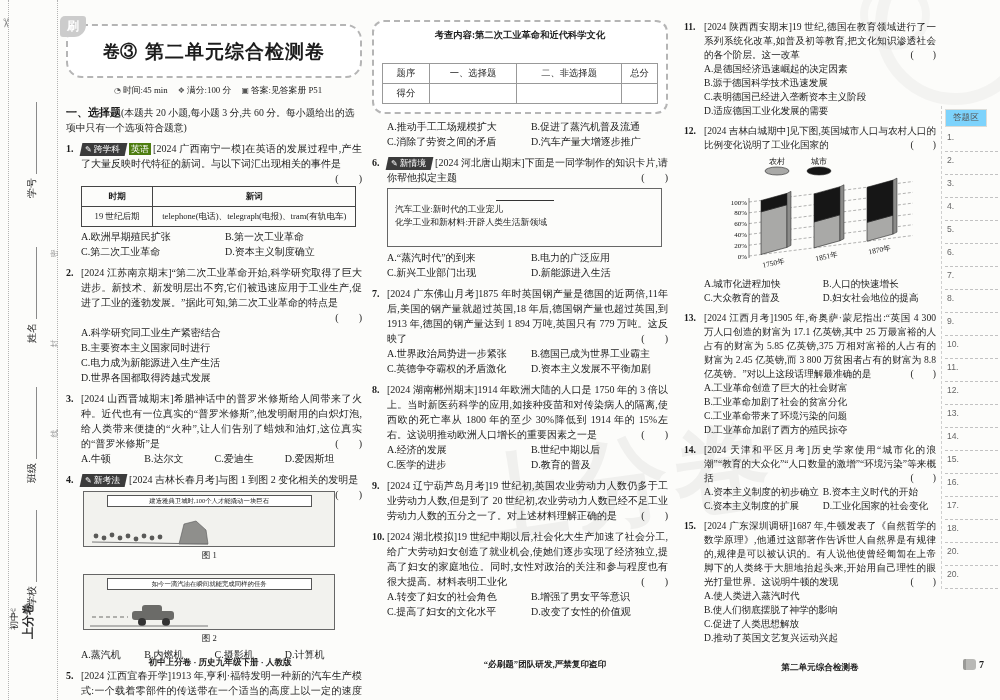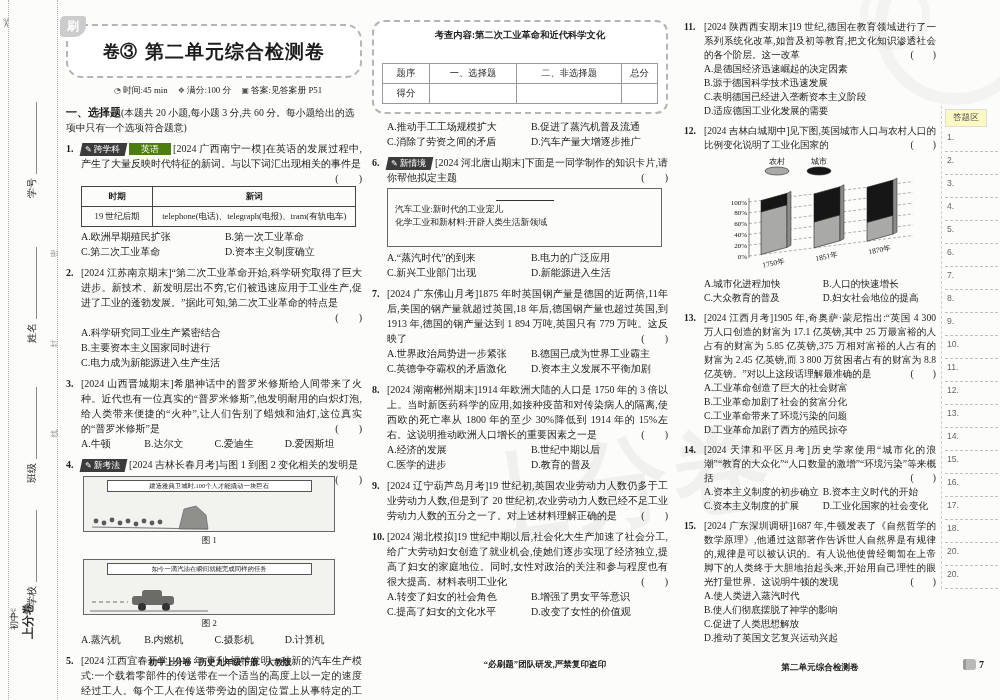--- a/index.html
+++ b/index.html
@@ -45,21 +45,21 @@
   
   .q { position:relative; padding-left:15px; margin-top:6px; }
   #col3 .q { padding-left:20px; }
   .qnum { position:absolute; left:0; top:0; font-weight:bold; }
   .stem { text-align:justify; }
   .src {}
   .bracket { float:right; }
   .tag { display:inline-block; background:#3b3b3b; color:#fff; font-family:"Liberation Sans",sans-serif; font-size:8.8px; line-height:12px; padding:0 6px 0 4px; transform:skewX(-12deg); margin-right:3px; }
   .tag > span { display:inline-block; transform:skewX(12deg); }
   .tag-icon { font-style:normal; margin-right:2px; font-size:8px; }
-  .tag2 { display:inline-block; background:#4d7c0f; color:#fff; font-family:"Liberation Sans",sans-serif; font-size:9px; line-height:12px; padding:0 12px; margin-right:2px; }
+  .tag2 { display:inline-block; background:#4d7c0f; color:#fff; font-family:"Liberation Sans",sans-serif; font-size:9px; line-height:12px; padding:0 2px; margin-right:2px; }
 
   .opts { clear:both; }
   .opts1 .opt { display:block; }
   .opts2 { display:grid; grid-template-columns:1.05fr 1fr; }
   .opts4 { display:grid; grid-template-columns:0.9fr 1fr 1fr 1.1fr; }
 
   
   table.qtable { width:98%; border-collapse:collapse; margin:3px 0 2px; }
   table.qtable th, table.qtable td { border:1px solid #444; font-size:8.6px; line-height:11px; padding:4px 2px; text-align:center; font-weight:normal; }
   table.qtable th { font-weight:bold; }
@@ -82,21 +82,21 @@
 
   
   .card { border:1px solid #666; margin:3px 6px 3px 0; padding:3px 7px 17px; font-size:8.8px; line-height:13px; }
   .card-blank { width:58px; border-bottom:1px solid #333; height:9px; margin:0 auto 2px; }
 
   
   .chart-wrap { margin:2px 0 1px; display:flex; justify-content:center; }
 
   
   .answer-strip { position:absolute; left:941px; top:106px; width:57px; border-left:1px dashed #cfcfcf; padding-left:3px; font-family:"Liberation Sans","DejaVu Sans",sans-serif; }
-  .answer-label { display:inline-block; background:#fef9c3; border:1px solid #dcdcd8; color:#555; font-size:8.6px; padding:2px 7px; margin-bottom:2px; }
+  .answer-label { display:inline-block; background:#7dd3fc; border:1px solid #dcdcd8; color:#555; font-size:8.6px; padding:2px 7px; margin-bottom:2px; }
   .answer-row { height:23px; border-bottom:1px dashed #c2c2c2; font-size:8.6px; color:#666; padding:3px 0 0 2px; }
 
   
   .footer { position:absolute; font-size:8.6px; color:#222; font-weight:bold; }
   .footer-left { left:100px; top:657px; width:240px; text-align:center; }
   .footer-mid { left:425px; top:659px; width:240px; text-align:center; }
   .footer-right { left:745px; top:662px; width:150px; text-align:center; }
   .page-tab { position:absolute; left:963px; top:659px; display:flex; align-items:center; gap:3px; }
   .book-icon { width:13px; height:11px; background:#b9b9b6; border-radius:2px 3px 3px 2px; border-left:3px solid #9a9a97; }
   .page-num { font-weight:bold; font-size:10px; }
@@ -183,20 +183,21 @@
     <div class="q">
       <span class="qnum">2.</span>
       <p class="stem">
         <span class="src">[2024 江苏南京期末]</span><span>“第二次工业革命开始,科学研究取得了巨大进步。新技术、新发明层出不穷,它们被迅速应用于工业生产,促进了工业的蓬勃发展。”据此可知,第二次工业革命的特点是</span>
         <span class="bracket">(　　)</span>
       </p>
       <div class="opts opts1">
         <span class="opt">A.科学研究同工业生产紧密结合</span>
         <span class="opt">B.主要资本主义国家同时进行</span>
         <span class="opt">C.电力成为新能源进入生产生活</span>
+        <span class="opt">D.世界各国都取得跨越式发展</span>
       </div>
     </div>
 
     <div class="q">
       <span class="qnum">3.</span>
       <p class="stem">
         <span class="src">[2024 山西晋城期末]</span><span>希腊神话中的普罗米修斯给人间带来了火种。近代也有一位真实的“普罗米修斯”,他发明耐用的白炽灯泡,给人类带来便捷的“火种”,让人们告别了蜡烛和油灯,这位真实的“普罗米修斯”是</span>
         <span class="bracket">(　　)</span>
       </p>
       <div class="opts opts4">

